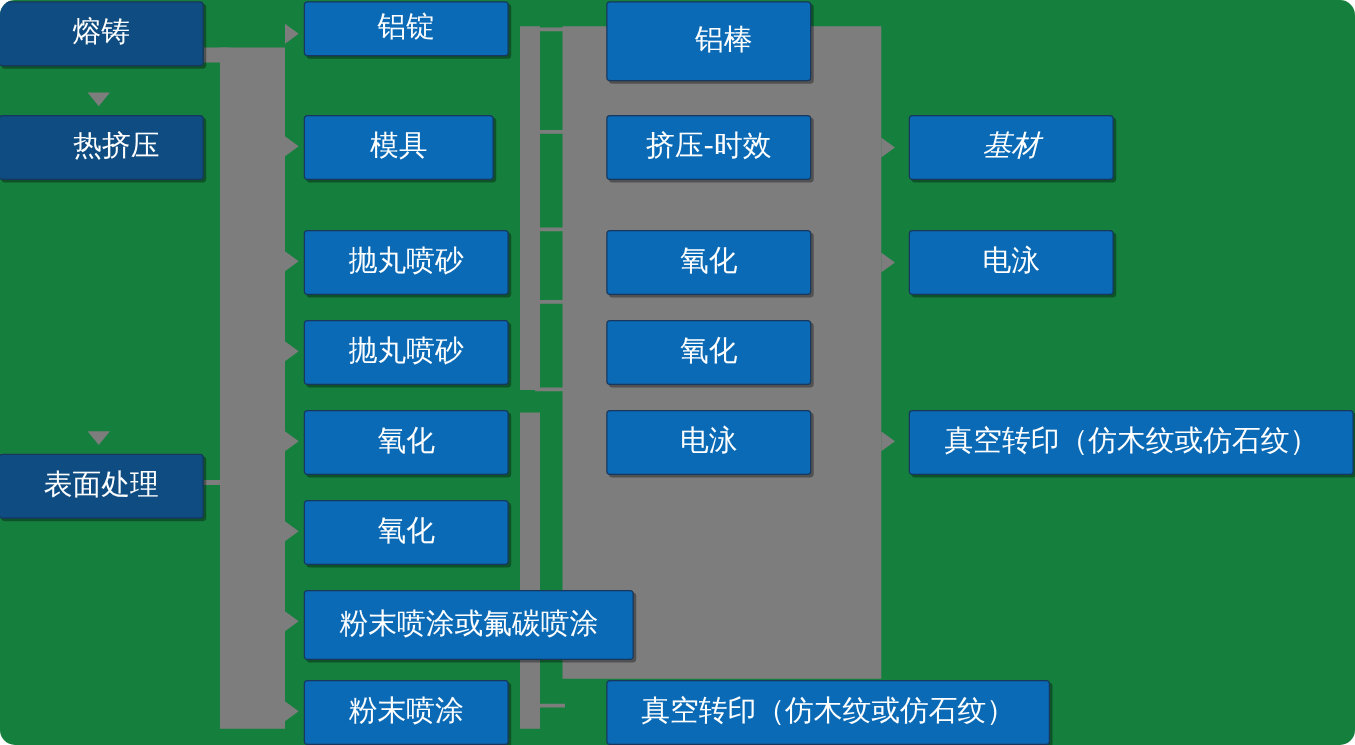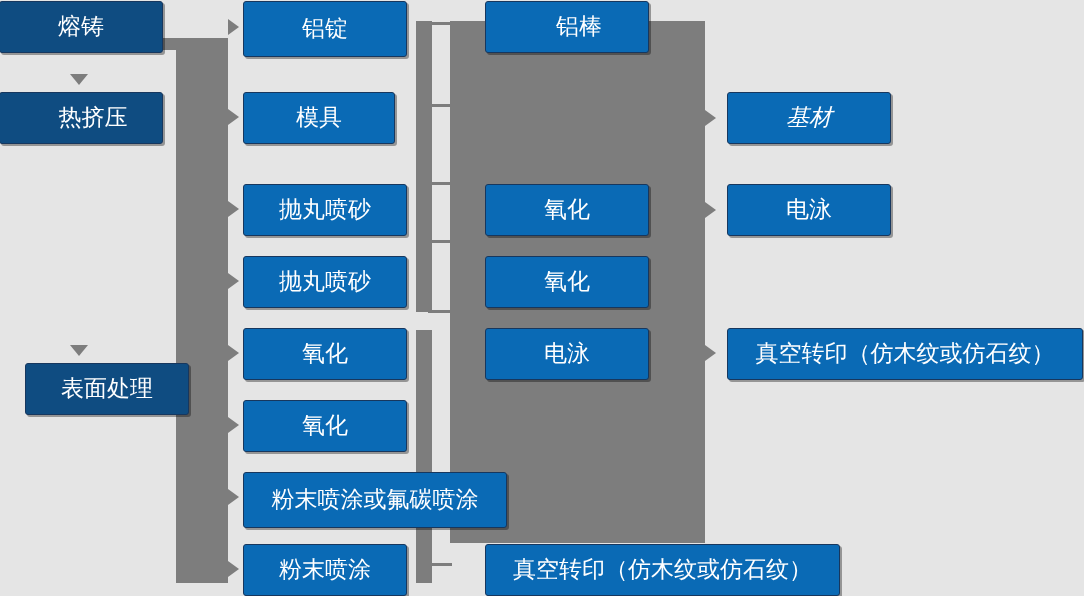--- a/index.html
+++ b/index.html
@@ -1,20 +1,20 @@
 <!DOCTYPE html>
 <html><head>
 <meta charset="utf-8">
 <style>
   html,body{margin:0;padding:0;background:#ffffff;}
   body{
     font-family:"DejaVu Sans","Liberation Sans",sans-serif;
     width:1084px;height:596px;
   }
-  #stage{position:relative;width:1084px;height:596px;overflow:hidden;background:#e5e5e5;}
+  #stage{position:relative;width:1084px;height:596px;overflow:hidden;background:#15803d;border-radius:12px;}
 
   
   .gray{position:absolute;background:#7d7d7d;}
   .arrow{position:absolute;width:0;height:0;border-top:8px solid transparent;
          border-bottom:8px solid transparent;border-left:11px solid #7d7d7d;}
   .arrow-dn{position:absolute;width:0;height:0;border-left:9px solid transparent;
          border-right:9px solid transparent;border-top:11px solid #7d7d7d;}
   .hline{position:absolute;background:#7d7d7d;height:3px;}
 
   
@@ -58,32 +58,33 @@
   <div class="hline" style="left:428px;top:563px;width:24px;"></div>
 
   <div class="gray" style="left:450px;top:21px;width:255px;height:522px;"></div>
 
   <div class="arrow" style="left:705px;top:110px;"></div>
   <div class="arrow" style="left:705px;top:202px;"></div>
   <div class="arrow" style="left:705px;top:345px;"></div>
 
   <div class="box dark" style="left:-1px;top:1px;width:164px;height:52px;">熔铸</div>
   <div class="box dark" style="left:-1px;top:92px;width:164px;height:52px;padding-left:24px;">热挤压</div>
-  <div class="box dark" style="left:-1px;top:363px;width:164px;height:52px;margin-left:26px;">表面处理</div>
+  <div class="box dark" style="left:-1px;top:363px;width:164px;height:52px;">表面处理</div>
 
-  <div class="box mid" style="left:243px;top:1px;width:164px;height:56px;">铝锭</div>
+  <div class="box mid" style="left:243px;top:1px;width:164px;height:44px;">铝锭</div>
   <div class="box mid" style="left:243px;top:92px;width:152px;height:52px;">模具</div>
   <div class="box mid" style="left:243px;top:184px;width:164px;height:52px;">抛丸喷砂</div>
   <div class="box mid" style="left:243px;top:256px;width:164px;height:52px;">抛丸喷砂</div>
   <div class="box mid" style="left:243px;top:328px;width:164px;height:52px;">氧化</div>
   <div class="box mid" style="left:243px;top:400px;width:164px;height:52px;">氧化</div>
   <div class="box mid" style="left:243px;top:472px;width:264px;height:56px;">粉末喷涂或氟碳喷涂</div>
   <div class="box mid" style="left:243px;top:544px;width:164px;height:52px;">粉末喷涂</div>
 
-  <div class="box mid" style="left:485px;top:1px;width:164px;height:52px;padding-left:24px;">铝棒</div>
+  <div class="box mid" style="left:485px;top:1px;width:164px;height:64px;padding-left:24px;">铝棒</div>
+  <div class="box mid" style="left:485px;top:92px;width:164px;height:52px;">挤压-时效</div>
   <div class="box mid" style="left:485px;top:184px;width:164px;height:52px;">氧化</div>
   <div class="box mid" style="left:485px;top:256px;width:164px;height:52px;">氧化</div>
   <div class="box mid" style="left:485px;top:328px;width:164px;height:52px;">电泳</div>
   <div class="box mid" style="left:485px;top:544px;width:355px;height:52px;">真空转印（仿木纹或仿石纹）</div>
 
   <div class="box mid" style="left:727px;top:92px;width:164px;height:52px;font-style:italic;">基材</div>
   <div class="box mid" style="left:727px;top:184px;width:164px;height:52px;">电泳</div>
   <div class="box mid" style="left:727px;top:328px;width:356px;height:52px;">真空转印（仿木纹或仿石纹）</div>
 
 </div>

